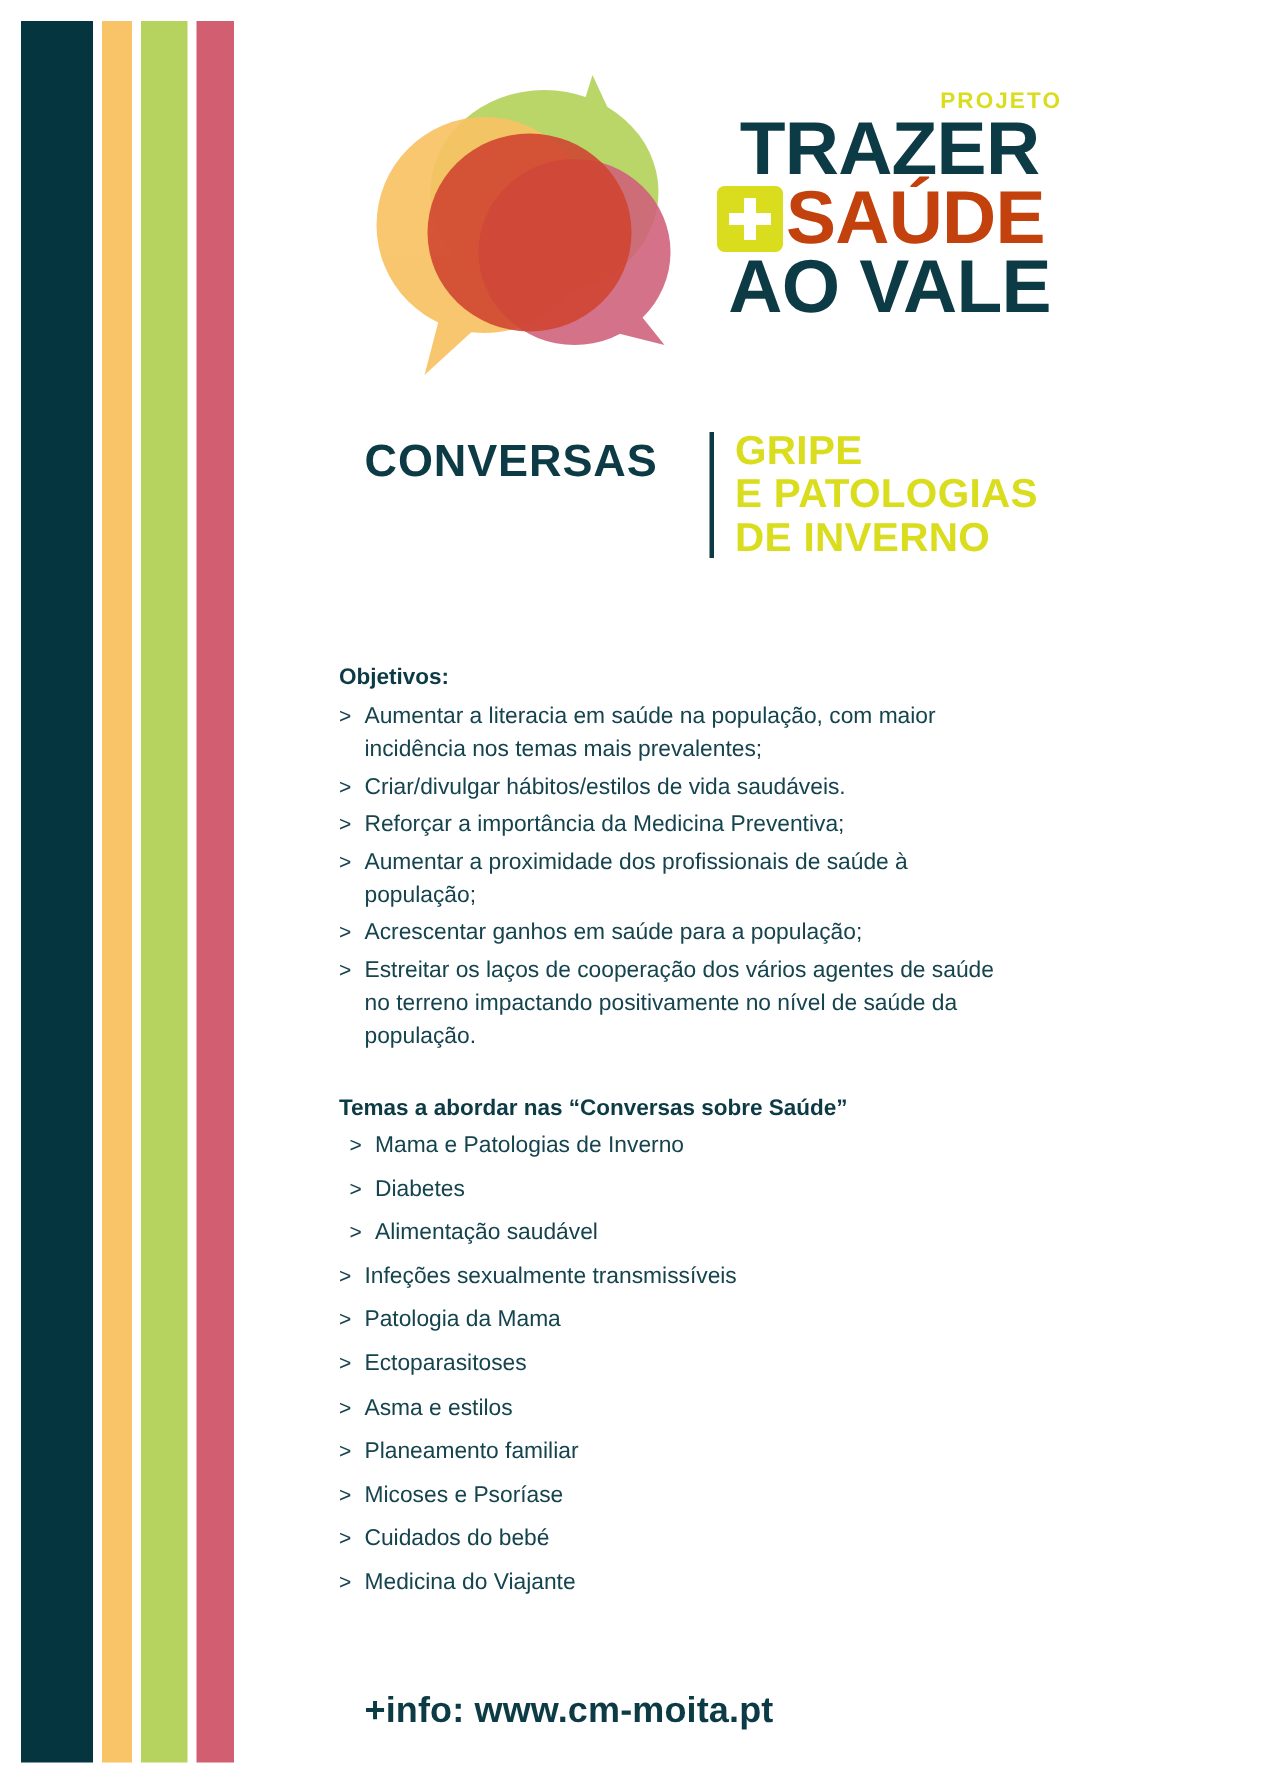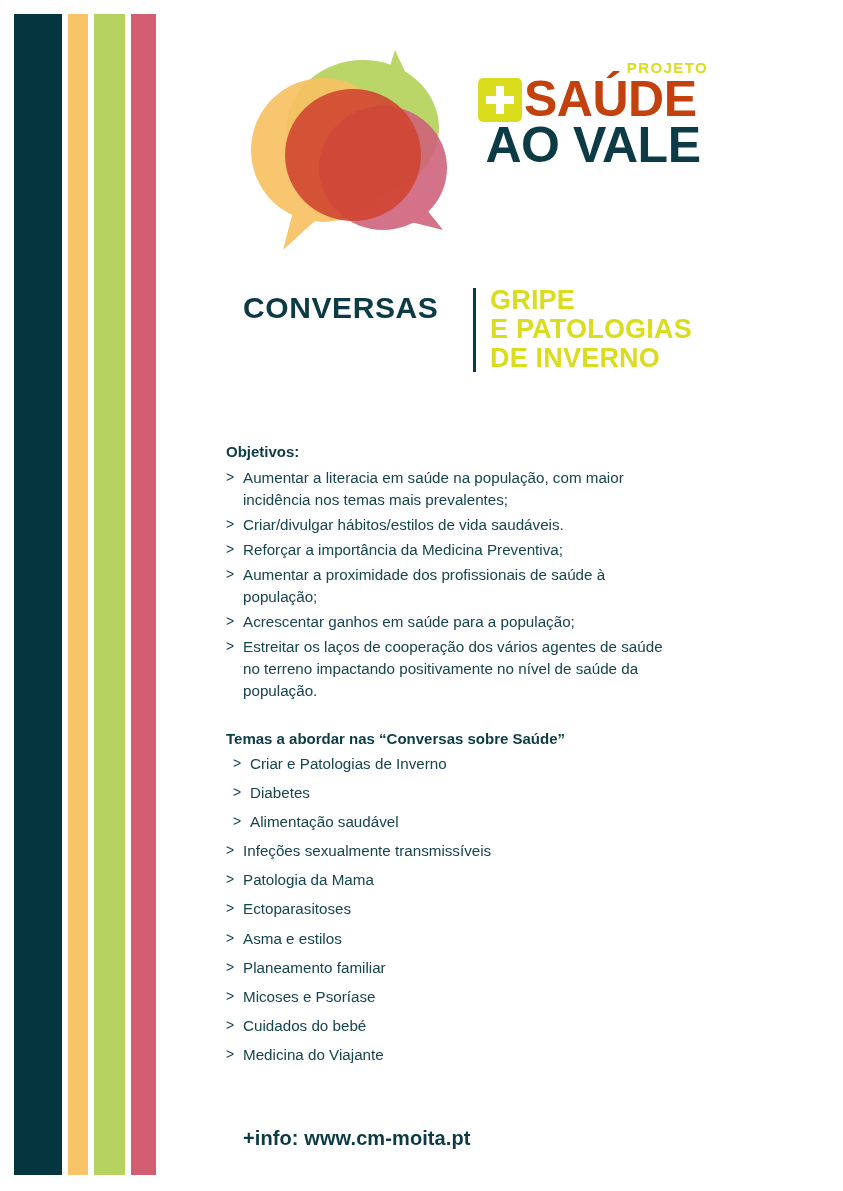--- a/index.html
+++ b/index.html
@@ -207,21 +207,21 @@
     flex: 0 0 auto;
     width: 17px;
     font-size: 14px;
   }
   .topics li.indent { padding-left: 7px; }
 
   .footer-info {
     position: absolute;
     left: 243px;
     top: 1127px;
-    font-size: 20px;
+    font-size: 24px;
     font-weight: bold;
     color: #0c3b45;
     letter-spacing: 0.1px;
   }
 </style>
 </head>
 <body>
 
 <div class="poster">
 
@@ -251,20 +251,21 @@
 
         <g fill="#cf4330" opacity="0.88">
           <ellipse cx="110" cy="105" rx="68" ry="66"></ellipse>
         </g>
       </g>
     </svg>
   </div>
 
   <div class="wordmark">
     <p class="wm-projeto">PROJETO</p>
+    <p class="wm-trazer">TRAZER</p>
     <div class="wm-saude-row">
       <span class="cross-icon">
         <span class="sq"></span>
         <span class="bar-h"></span>
         <span class="bar-v"></span>
       </span>
       <span class="wm-saude">SAÚDE</span>
     </div>
     <p class="wm-aovale">AO VALE</p>
   </div>
@@ -310,21 +311,21 @@
         <span class="chev">&gt;</span>
         <span class="txt">Estreitar os laços de cooperação dos vários agentes de saúde no terreno impactando positivamente no nível de saúde da população.</span>
       </li>
     </ul>
 
     <div class="topics-head">Temas a abordar nas “Conversas sobre Saúde”</div>
 
     <ul class="topics">
       <li class="indent">
         <span class="chev">&gt;</span>
-        <span class="txt">Criar e Patologias de Inverno</span>
+        <span class="txt">Mama e Patologias de Inverno</span>
       </li>
       <li class="indent">
         <span class="chev">&gt;</span>
         <span class="txt">Diabetes</span>
       </li>
       <li class="indent">
         <span class="chev">&gt;</span>
         <span class="txt">Alimentação saudável</span>
       </li>
       <li>

